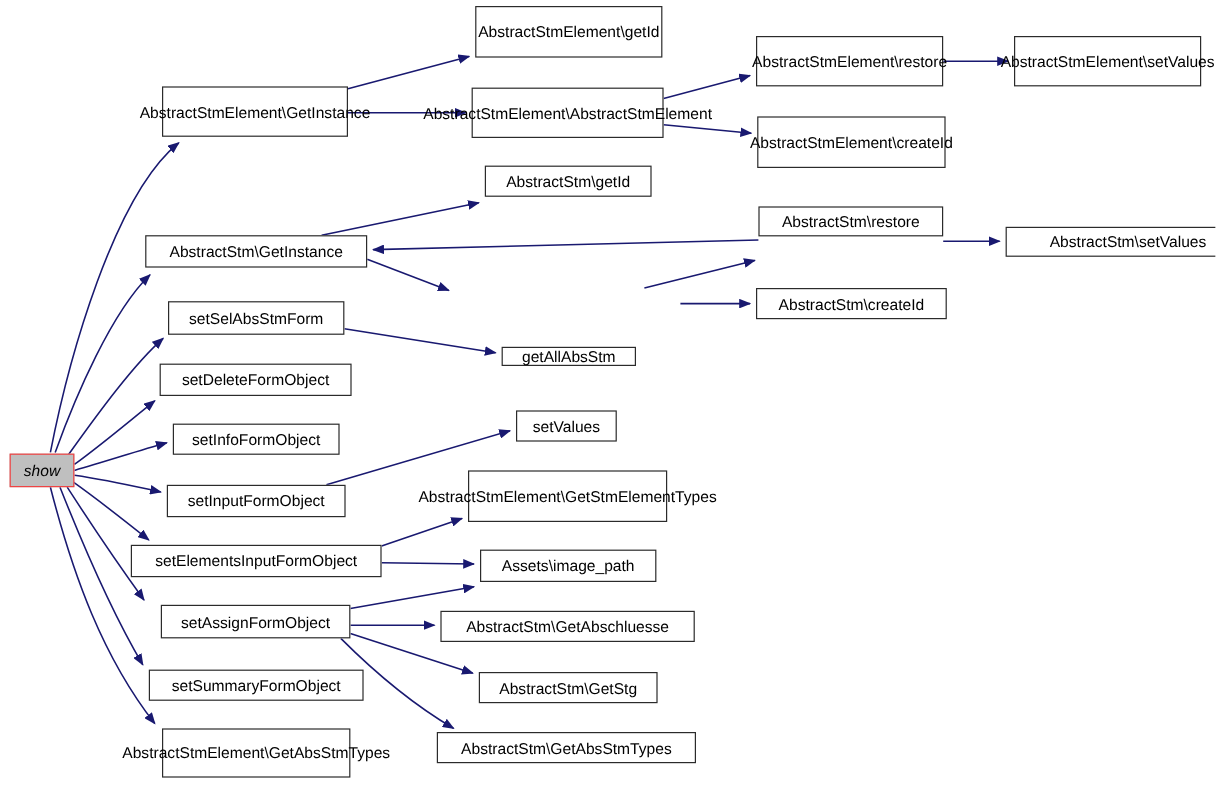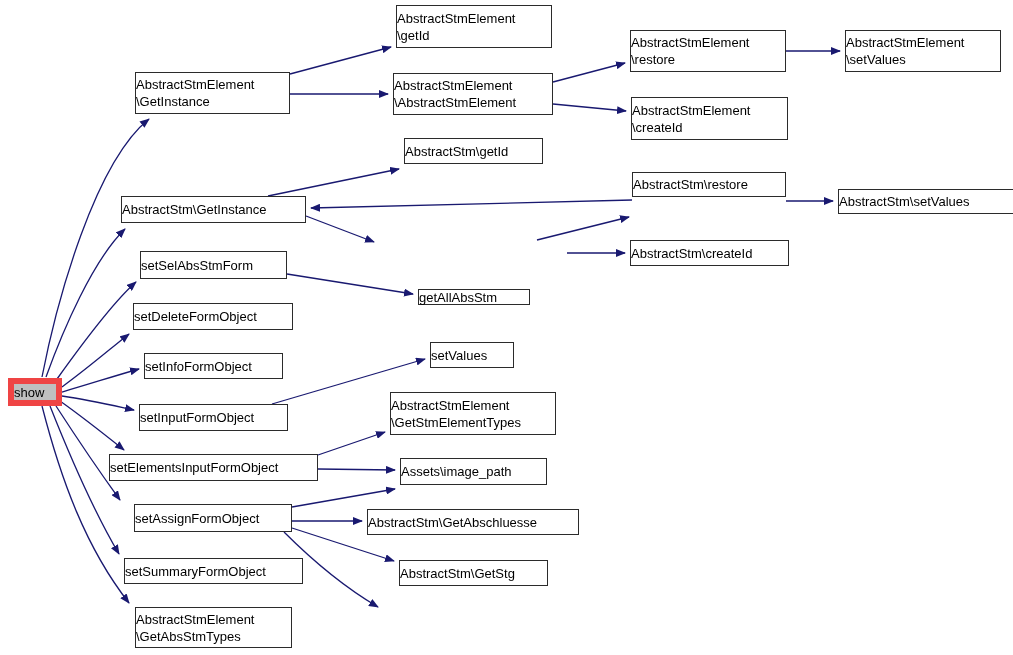--- a/index.html
+++ b/index.html
@@ -32,32 +32,33 @@
   }
   .node {
     position: absolute;
     box-sizing: border-box;
     background: var(--node-fill, #ffffff);
     border: 1px solid var(--node-border, #2b2b2b);
     color: var(--text, #000000);
     font-size: 13px;
     line-height: 17px;
     display: flex;
-    flex-direction: column;
-    align-items: flex-start;
+    flex-direction: row;
+    align-items: center;
     justify-content: center;
     text-align: center;
     white-space: nowrap;
     z-index: 2;
     cursor: pointer;
   }
   .node.root {
     background: var(--root-fill, #bfbfbf);
-    border: 6px solid #ef4444;
+    border: 1px solid #ef4444;
     cursor: default;
+    font-style: italic;
   }
 </style>
 </head>
 <body>
 
 <div class="canvas">
 
   <svg class="edges" width="1013" height="655" viewBox="0 0 1013 655">
     <defs>
       <marker id="arrow" markerWidth="10" markerHeight="8" refX="9" refY="4" orient="auto" markerUnits="userSpaceOnUse">
@@ -201,14 +202,17 @@
 
   <div class="node" style="left:399px;top:560px;width:149px;height:26px">
     <span>AbstractStm\GetStg</span>
   </div>
 
   <div class="node" style="left:135px;top:607px;width:157px;height:41px">
     <span>AbstractStmElement</span>
     <span>\GetAbsStmTypes</span>
   </div>
 
+  <div class="node" style="left:364px;top:610px;width:216px;height:26px">
+    <span>AbstractStm\GetAbsStmTypes</span>
+  </div>
 
 </div>
 
 </body></html>

